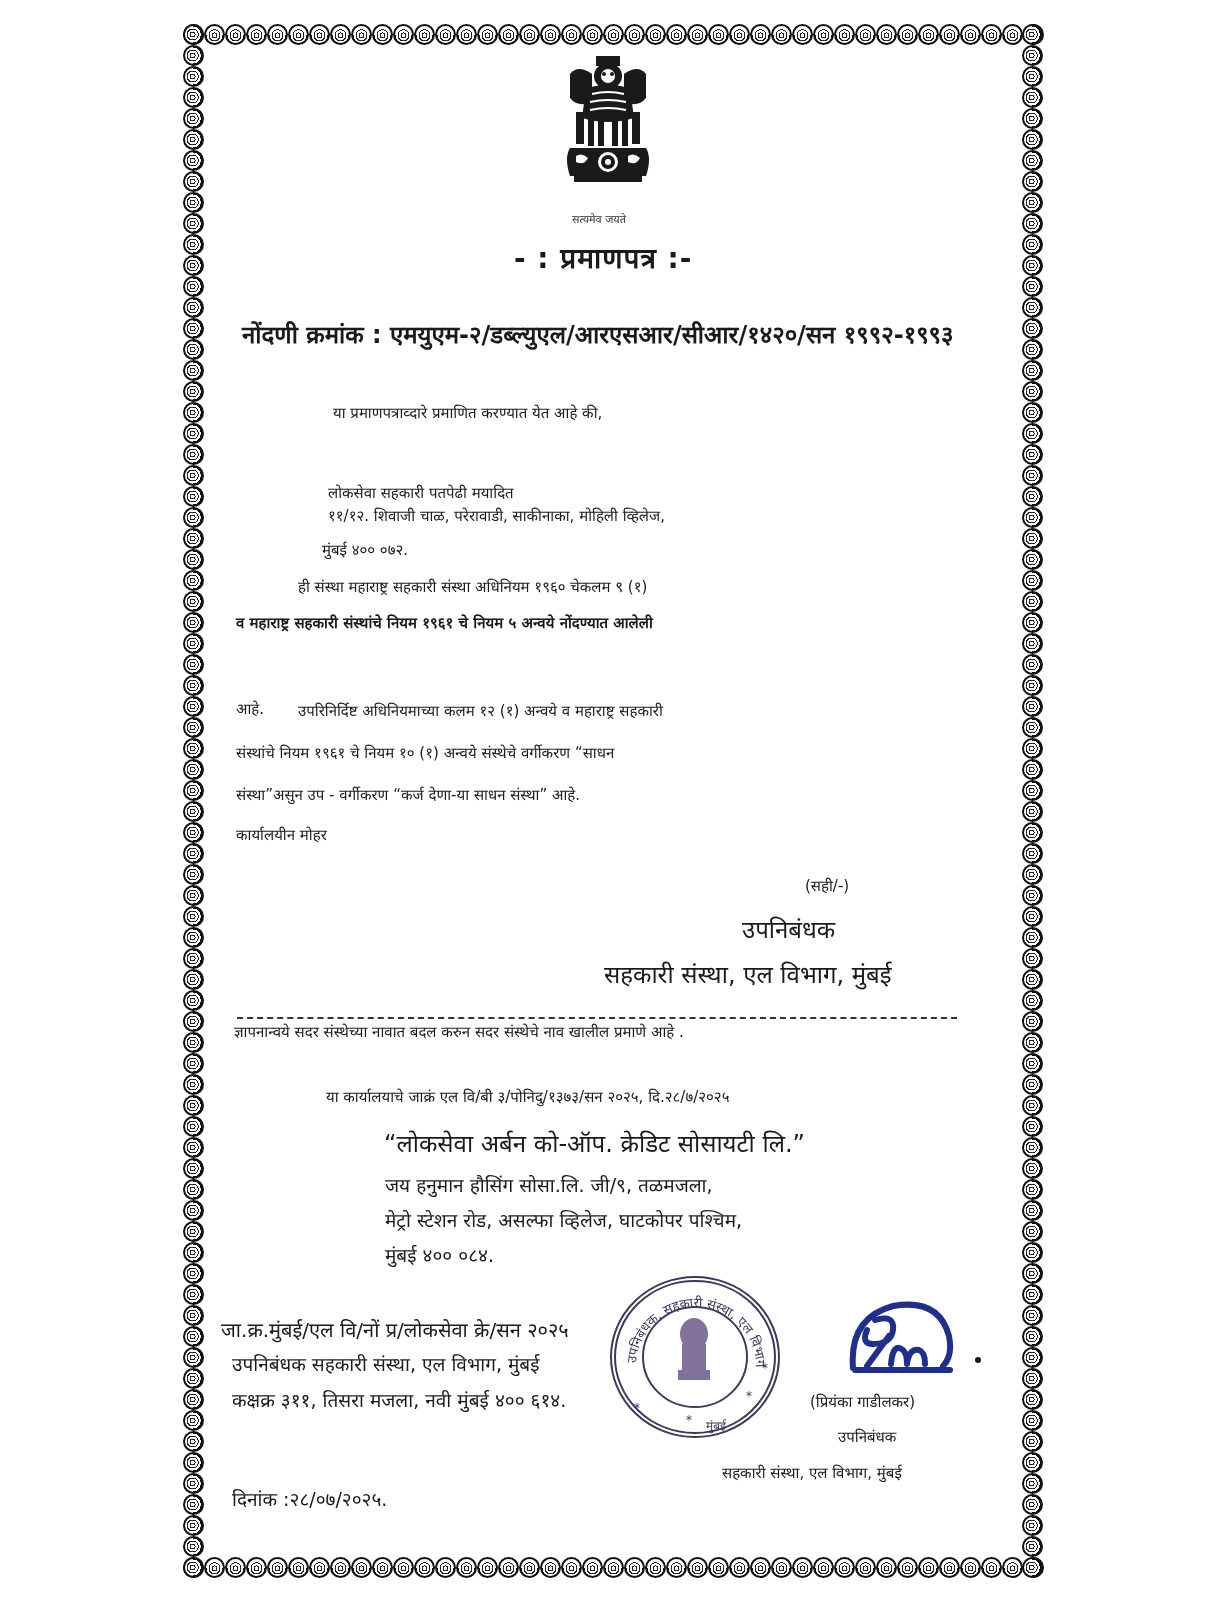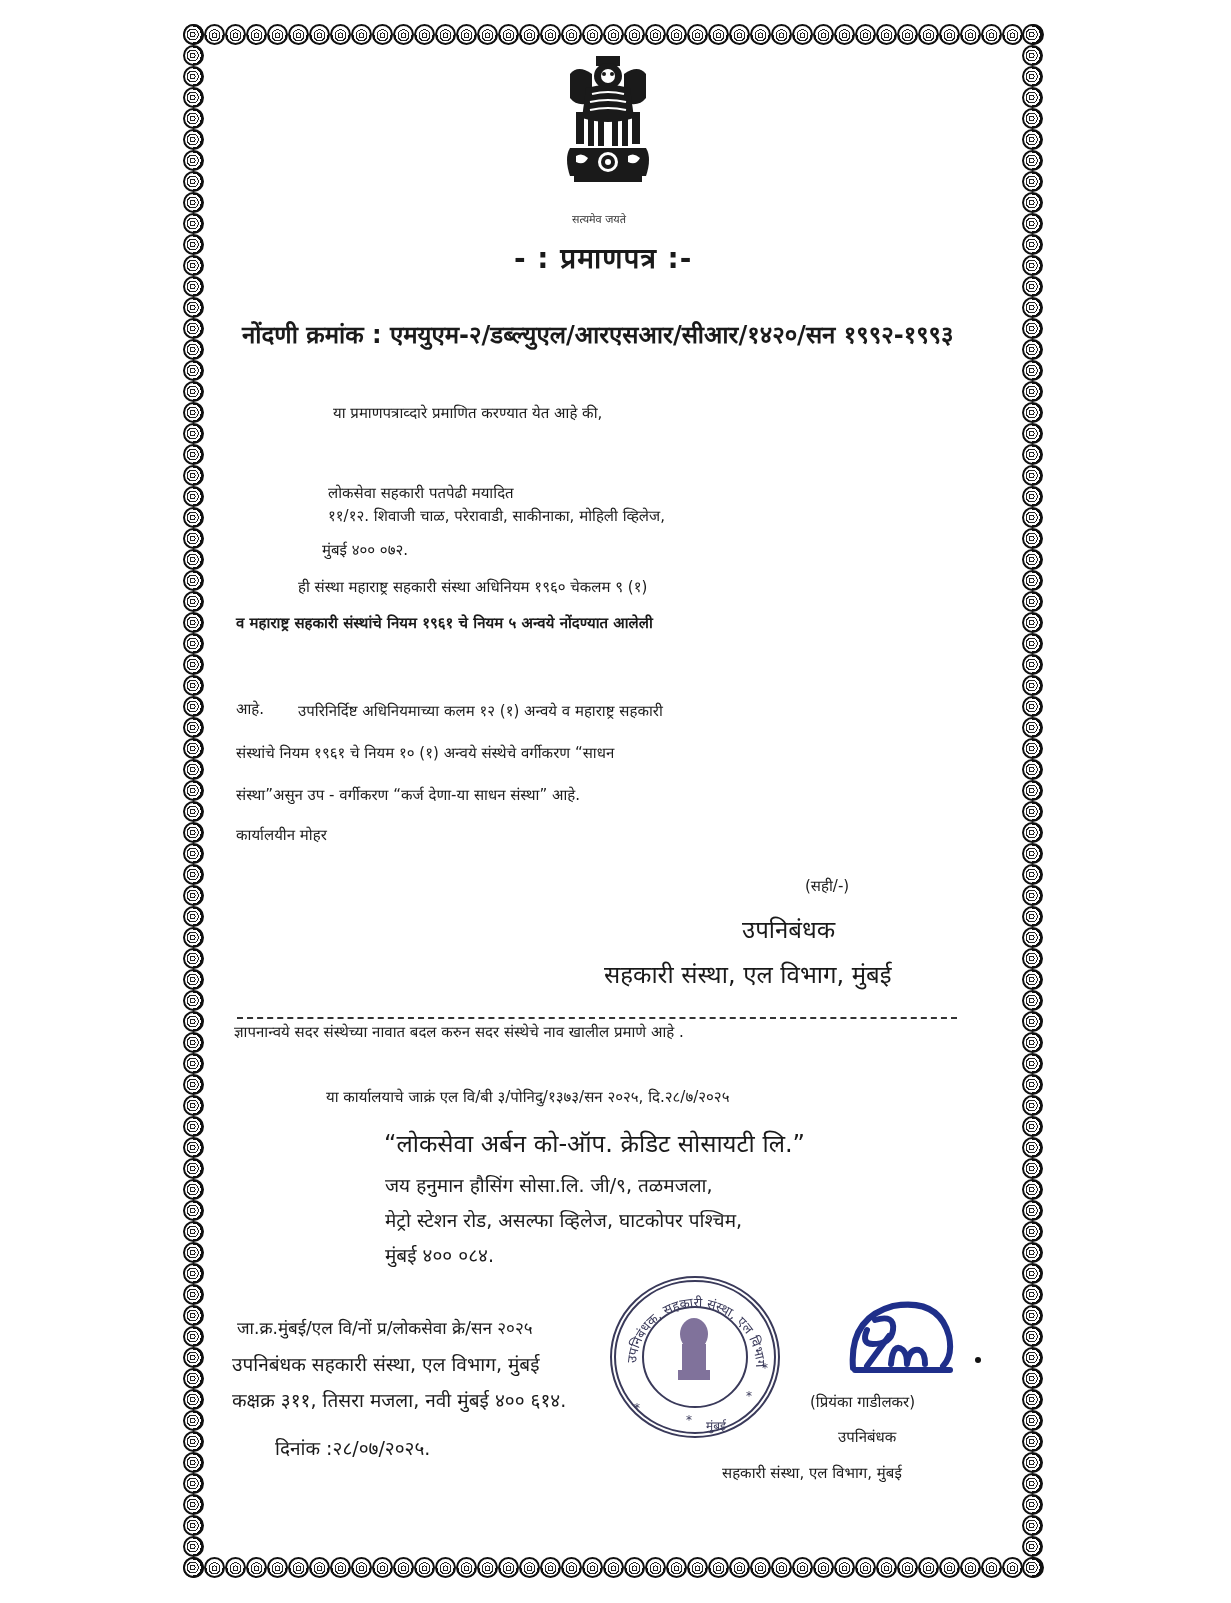--- a/index.html
+++ b/index.html
@@ -351,24 +351,24 @@
 
 <div class="dash-sep"></div>
 
 <div class="abs t" style="left:326px; top:1044px;margin-top:44px;">या कार्यालयाचे जाक्रं एल वि/बी ३/पोनिदु/१३७३/सन २०२५, दि.२८/७/२०२५</div>
 <div class="abs t" style="left:234px; top:1023px;">ज्ञापनान्वये सदर संस्थेच्या नावात बदल करुन सदर संस्थेचे नाव खालील प्रमाणे आहे .</div>
 <div class="abs t-lg" style="left:384px; top:1126px;">“लोकसेवा अर्बन को-ऑप. क्रेडिट सोसायटी लि.”</div>
 <div class="abs t" style="left:385px; top:1174px; font-size:19px;">जय हनुमान हौसिंग सोसा.लि. जी/९, तळमजला,</div>
 <div class="abs t" style="left:385px; top:1209px; font-size:19px;">मेट्रो स्टेशन रोड, असल्फा व्हिलेज, घाटकोपर पश्चिम,</div>
 <div class="abs t" style="left:385px; top:1244px; font-size:19px;">मुंबई ४०० ०८४.</div>
 
-<div class="abs t" style="left:237px; top:1318px; font-size:17px;">जा.क्र.मुंबई/एल वि/नों प्र/लोकसेवा क्रे/सन २०२५</div>
+<div class="abs t" style="left:221px; top:1318px; font-size:20px;">जा.क्र.मुंबई/एल वि/नों प्र/लोकसेवा क्रे/सन २०२५</div>
 <div class="abs t" style="left:232px; top:1353px; font-size:19px;">उपनिबंधक सहकारी संस्था, एल विभाग, मुंबई</div>
 <div class="abs t" style="left:232px; top:1389px; font-size:19px;">कक्षक्र ३११, तिसरा मजला, नवी मुंबई ४०० ६१४.</div>
-<div class="abs t" style="left:232px; top:1437px; font-size:19px;margin-left:43px;">दिनांक :२८/०७/२०२५.</div>
+<div class="abs t" style="left:232px; top:1488px; font-size:19px;">दिनांक :२८/०७/२०२५.</div>
 
 <svg class="seal" viewBox="0 0 178 170">
   <defs>
     <path id="sealArc" d="M 30 95 A 60 60 0 1 1 150 95"></path>
   </defs>
   <g fill="none" stroke="#3a3a5a" stroke-width="2">
     <ellipse cx="89" cy="85" rx="84" ry="80"></ellipse>
     <ellipse cx="89" cy="85" rx="80" ry="76"></ellipse>
     <ellipse cx="89" cy="85" rx="52" ry="50"></ellipse>
   </g>

